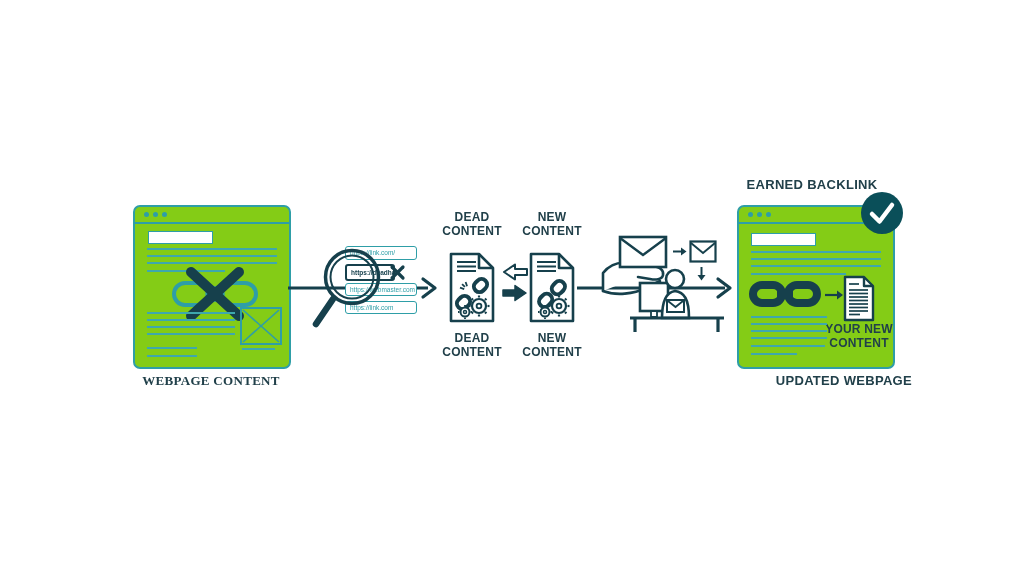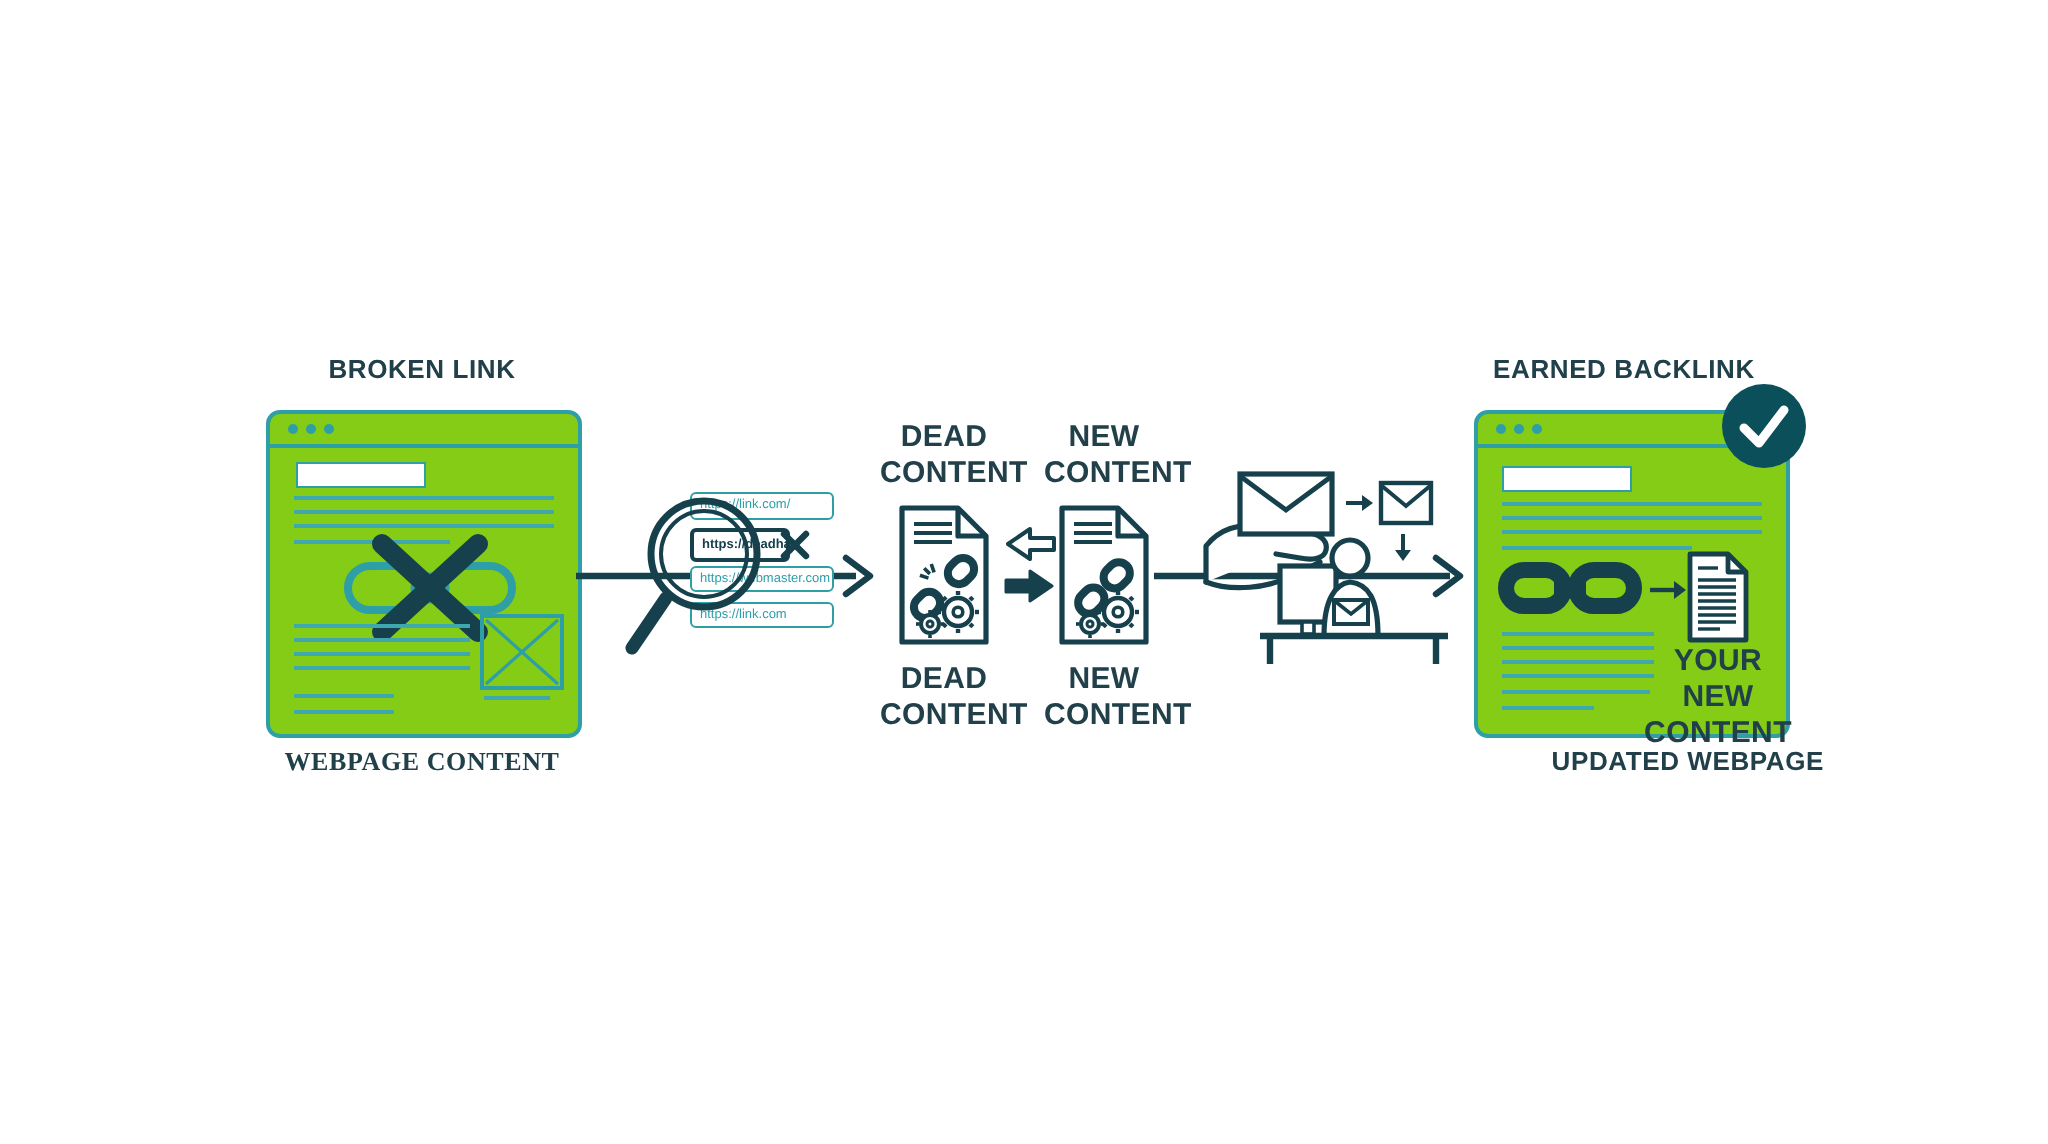--- a/index.html
+++ b/index.html
@@ -1,40 +1,39 @@
 <!DOCTYPE html>
 <html style="--teal: #2E9EA7; --tealline: #3EA8AE; --dark: #16404C; --text: #21404A; --badge: #0A4F59; --bg: #FFFFFF;"><head>
 <meta charset="utf-8">
 <style>
   html,body{margin:0;padding:0;background:#fff;}
   #canvas{position:relative;width:1024px;height:572px;background:var(--bg,#fff);overflow:hidden;
           font-family:"Liberation Sans",sans-serif;}
   .abs{position:absolute;}
   .lbl{position:absolute;font-weight:700;font-size:13px;line-height:1.25;letter-spacing:.3px;
        color:var(--text);text-align:center;}
-  .lbl-sm{font-size:15px;line-height:1.2;letter-spacing:.2px;text-align:center;}
+  .lbl-sm{font-size:12px;line-height:1.2;letter-spacing:.2px;text-align:center;}
   .browser{position:absolute;width:154px;height:160px;border:2px solid var(--teal);
            border-radius:7px;background:#84cc16;z-index:1;}
   .bheader{position:absolute;left:0;top:0;right:0;height:15px;border-bottom:2px solid var(--teal);}
   .dot{position:absolute;top:5px;width:5px;height:5px;border-radius:50%;background:var(--teal);}
   .sbar{position:absolute;border:1.5px solid var(--teal);background:#fff;}
   .tl{position:absolute;height:2px;background:var(--tealline);}
   .urlbar{position:absolute;border:1.5px solid var(--teal);border-radius:3px;background:#fff;
           font-size:6.5px;color:var(--teal);line-height:12px;padding-left:4px;white-space:nowrap;
           overflow:hidden;z-index:2;}
   .urlbar.dark{border:2px solid var(--dark);color:var(--dark);font-weight:700;}
   svg{position:absolute;overflow:visible;}
   .badge{position:absolute;width:42px;height:42px;border-radius:50%;background:var(--badge);z-index:3;}
 </style>
 </head>
 <body>
 
 <div id="canvas">
 
-  <div class="lbl" style="left:121px;top:177px;width:180px;">BROKEN LINK</div>
 
   <div class="browser" style="left:133px;top:205px;">
     <div class="bheader">
       <i class="dot" style="left:9px"></i>
       <i class="dot" style="left:18px"></i>
       <i class="dot" style="left:27px"></i>
     </div>
     <div class="sbar" style="left:13px;top:24px;width:63px;height:11px;"></div>
     <i class="tl" style="left:12px;top:41px;width:130px;"></i>
     <i class="tl" style="left:12px;top:48px;width:130px;"></i>

